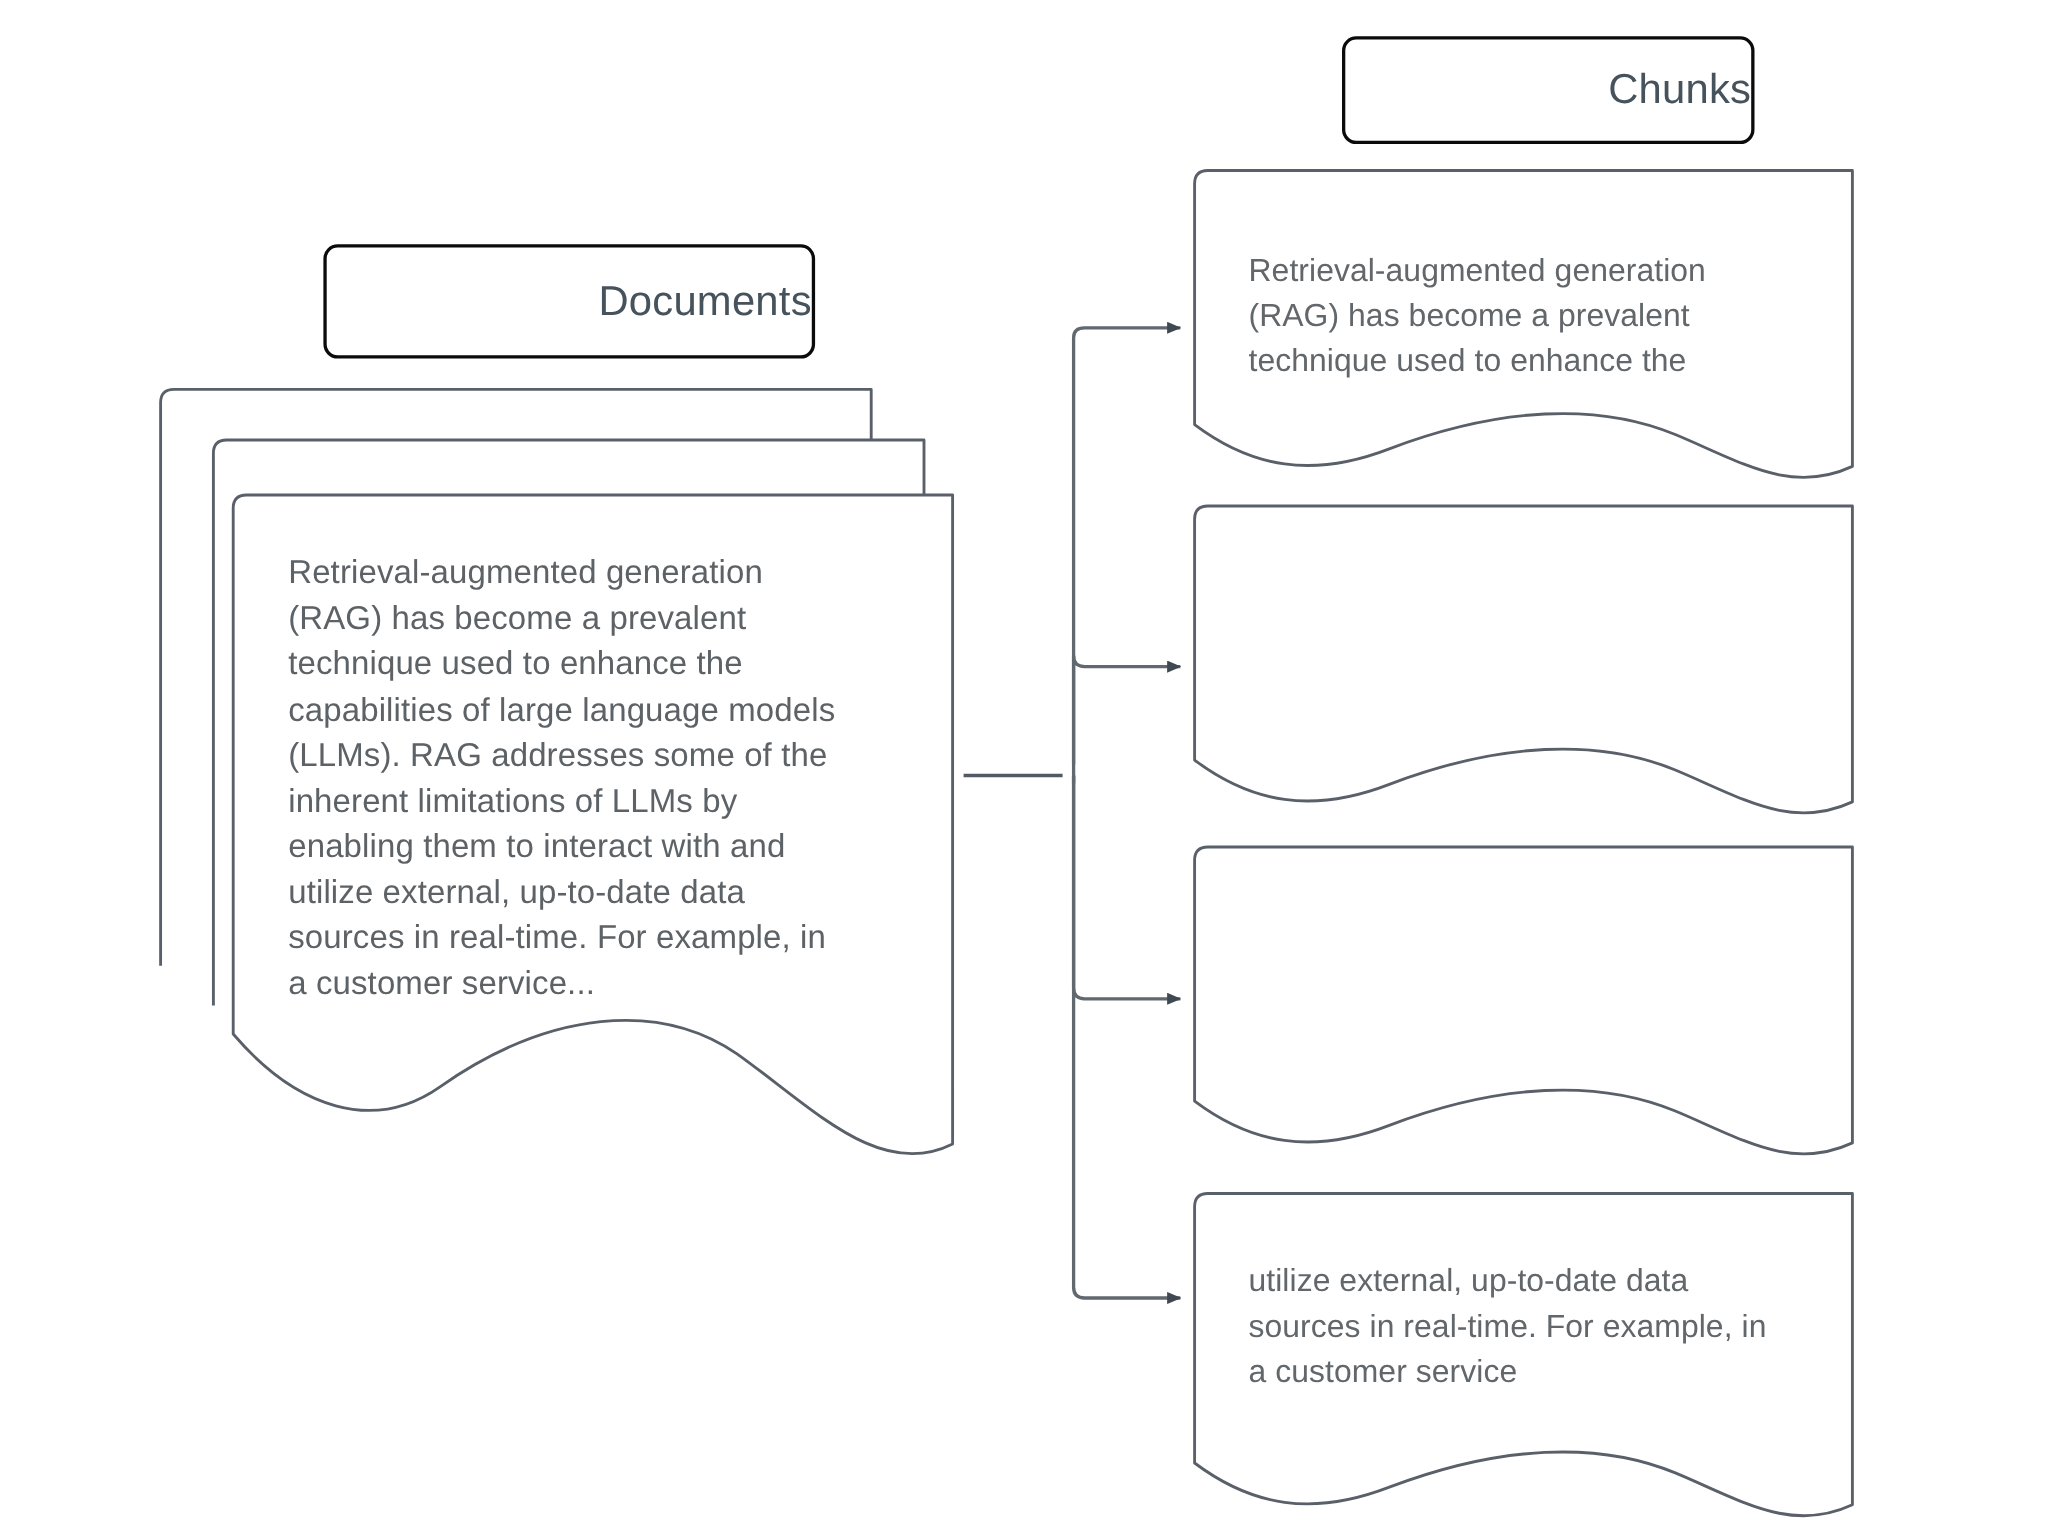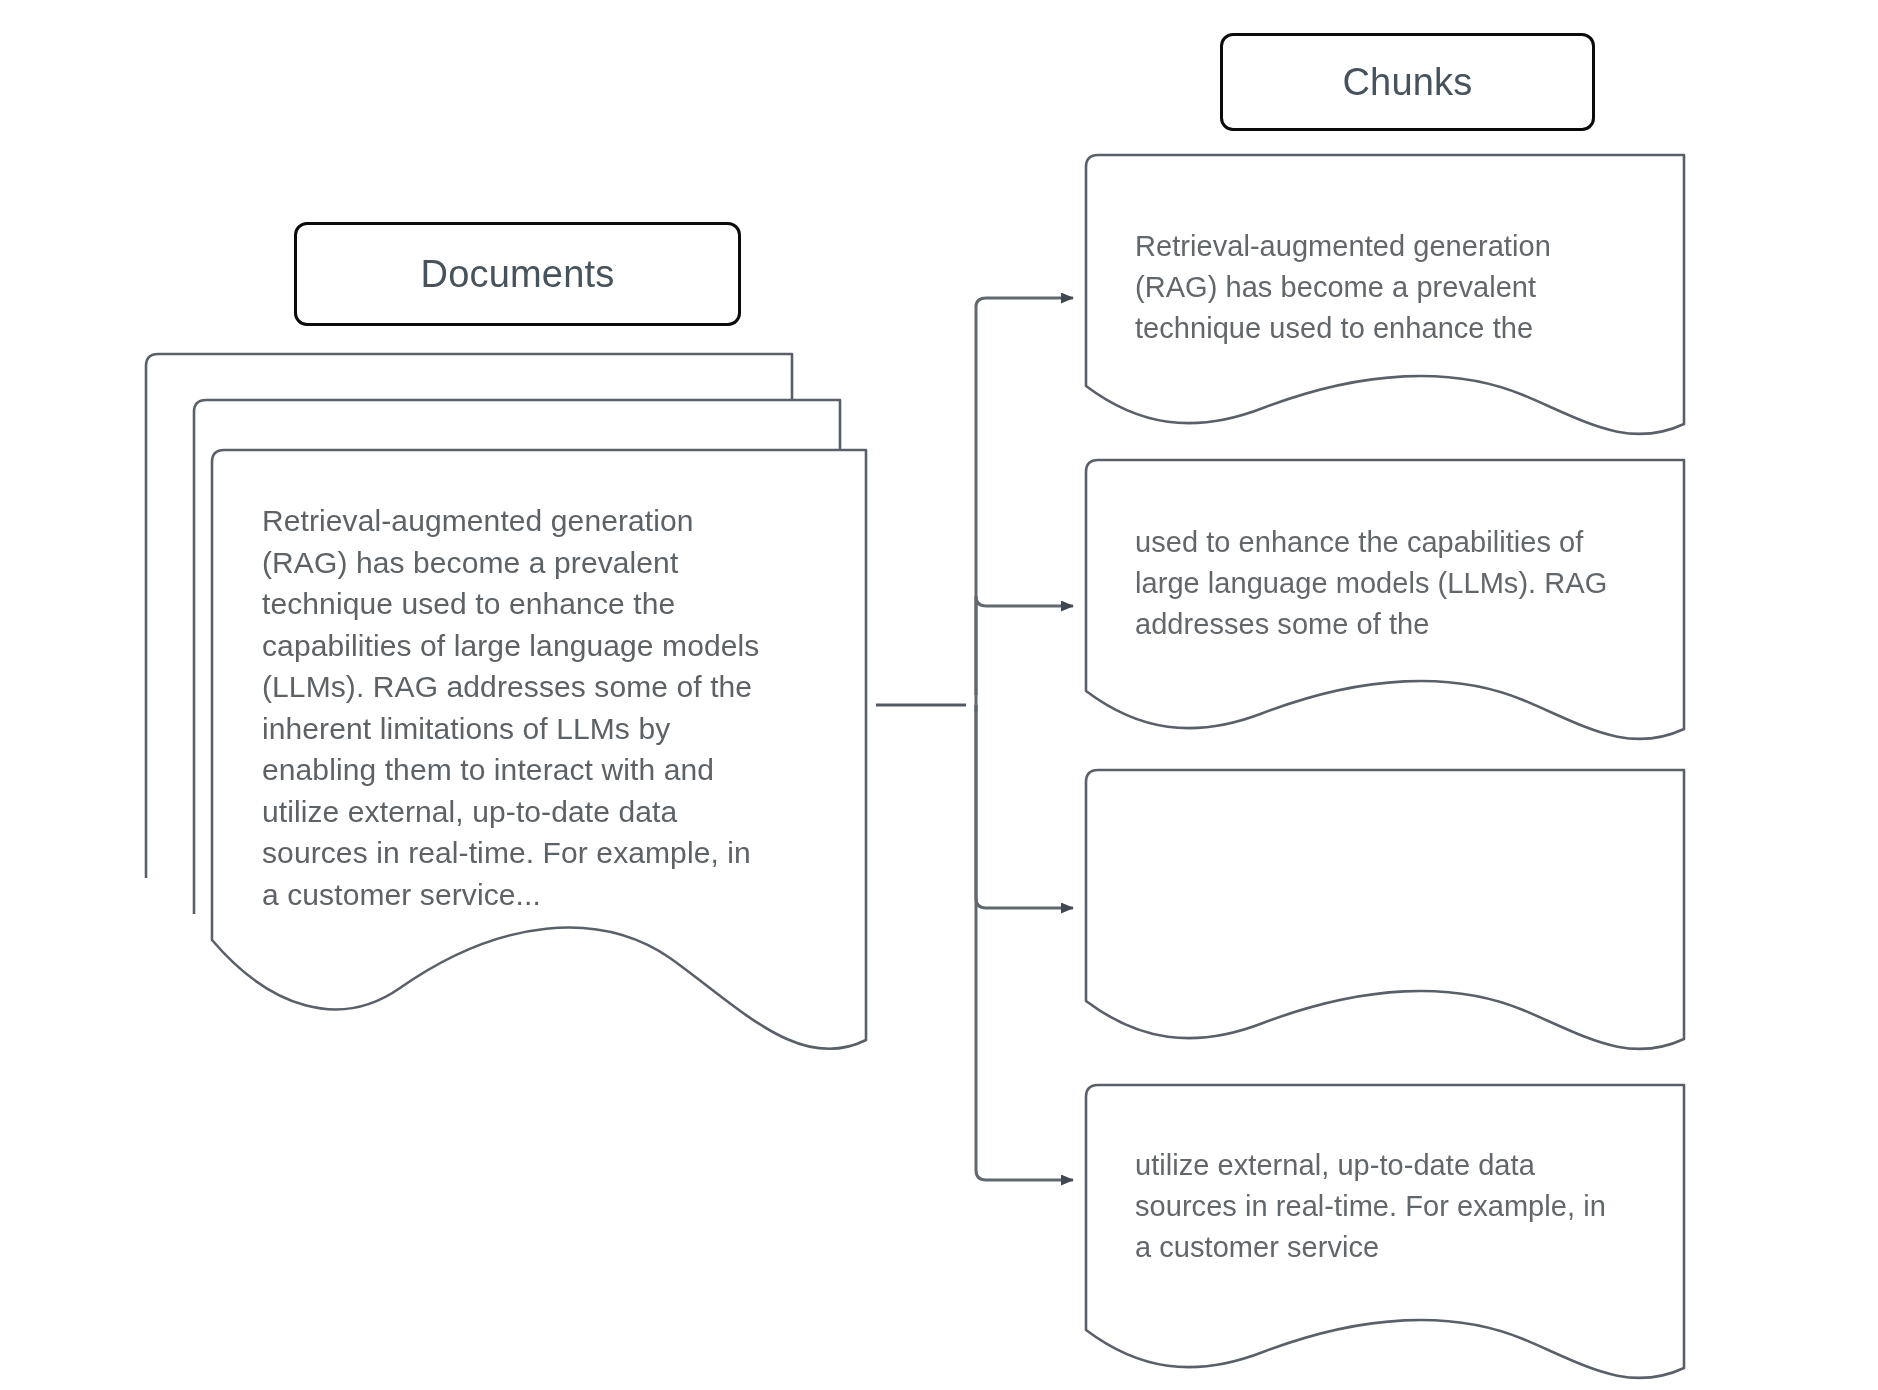--- a/index.html
+++ b/index.html
@@ -27,21 +27,21 @@
   }
   
   .pill {
     position: absolute;
     box-sizing: border-box;
     background: #ffffff;
     border: 3px solid #0b0b0b;
     border-radius: 13px;
     display: flex;
     align-items: center;
-    justify-content: center;
+    justify-content: flex-end;
     color: #46525c;
     font-size: 38px;
     letter-spacing: 0.2px;
     white-space: nowrap;
   }
   #pill-documents {
     left: 294px;
     top: 222px;
     width: 447px;
     height: 104px;
@@ -156,23 +156,20 @@
 
   <div class="doc" style="left:1083px; top:455px;">
     <svg width="620" height="320" viewBox="0 0 620 320" xmlns="http://www.w3.org/2000/svg">
       <path d="M 3,17 Q 3,5 15,5 L 601,5 L 601,274
                C 545,300 500,270 440,245
                C 370,216 280,220 180,258
                C 110,285 55,275 3,236
                Z" fill="#ffffff" stroke="#5a6069" stroke-width="2.6" stroke-linejoin="round"></path>
     </svg>
   </div>
-  <div class="chunk-text" style="left:1135px; top:522px; width:540px;">used to enhance the capabilities of
-large language models (LLMs). RAG
-addresses some of the</div>
 
   <div class="doc" style="left:1083px; top:765px;">
     <svg width="620" height="320" viewBox="0 0 620 320" xmlns="http://www.w3.org/2000/svg">
       <path d="M 3,17 Q 3,5 15,5 L 601,5 L 601,274
                C 545,300 500,270 440,245
                C 370,216 280,220 180,258
                C 110,285 55,275 3,236
                Z" fill="#ffffff" stroke="#5a6069" stroke-width="2.6" stroke-linejoin="round"></path>
     </svg>
   </div>

